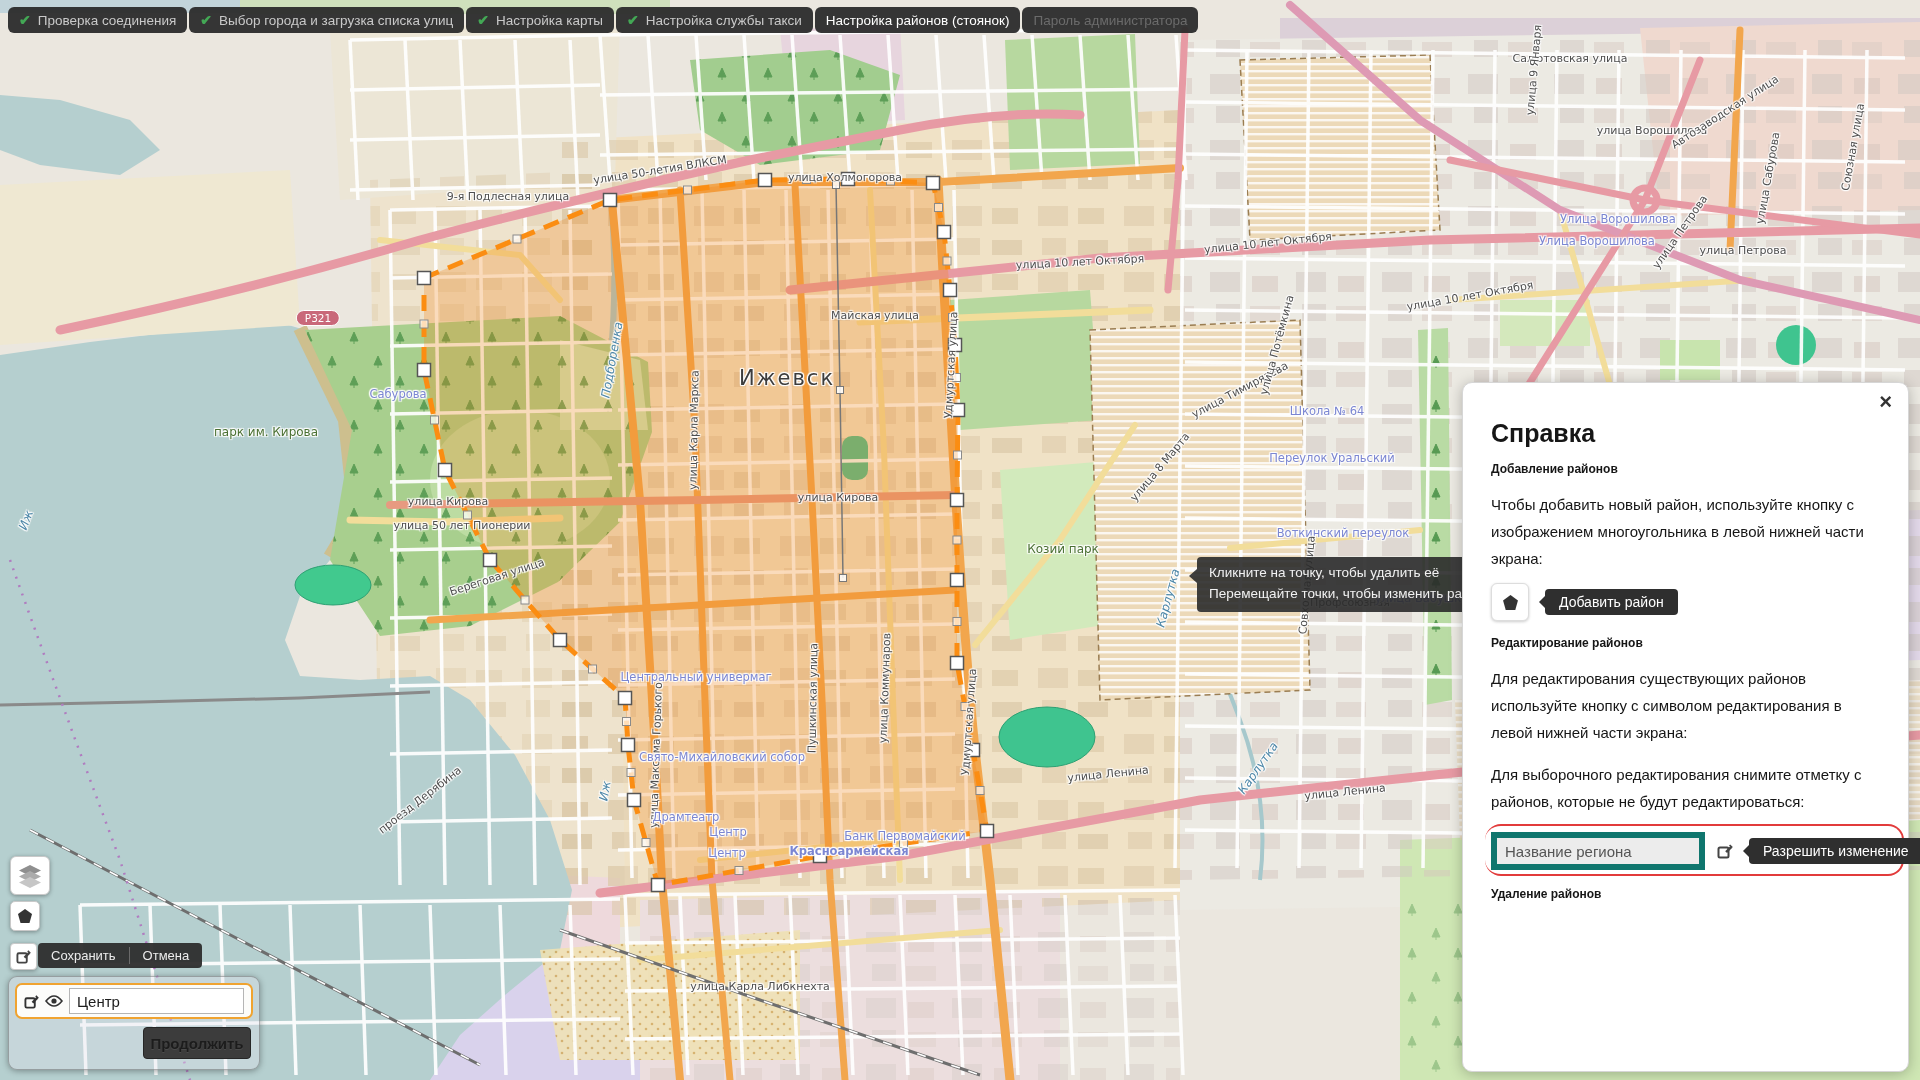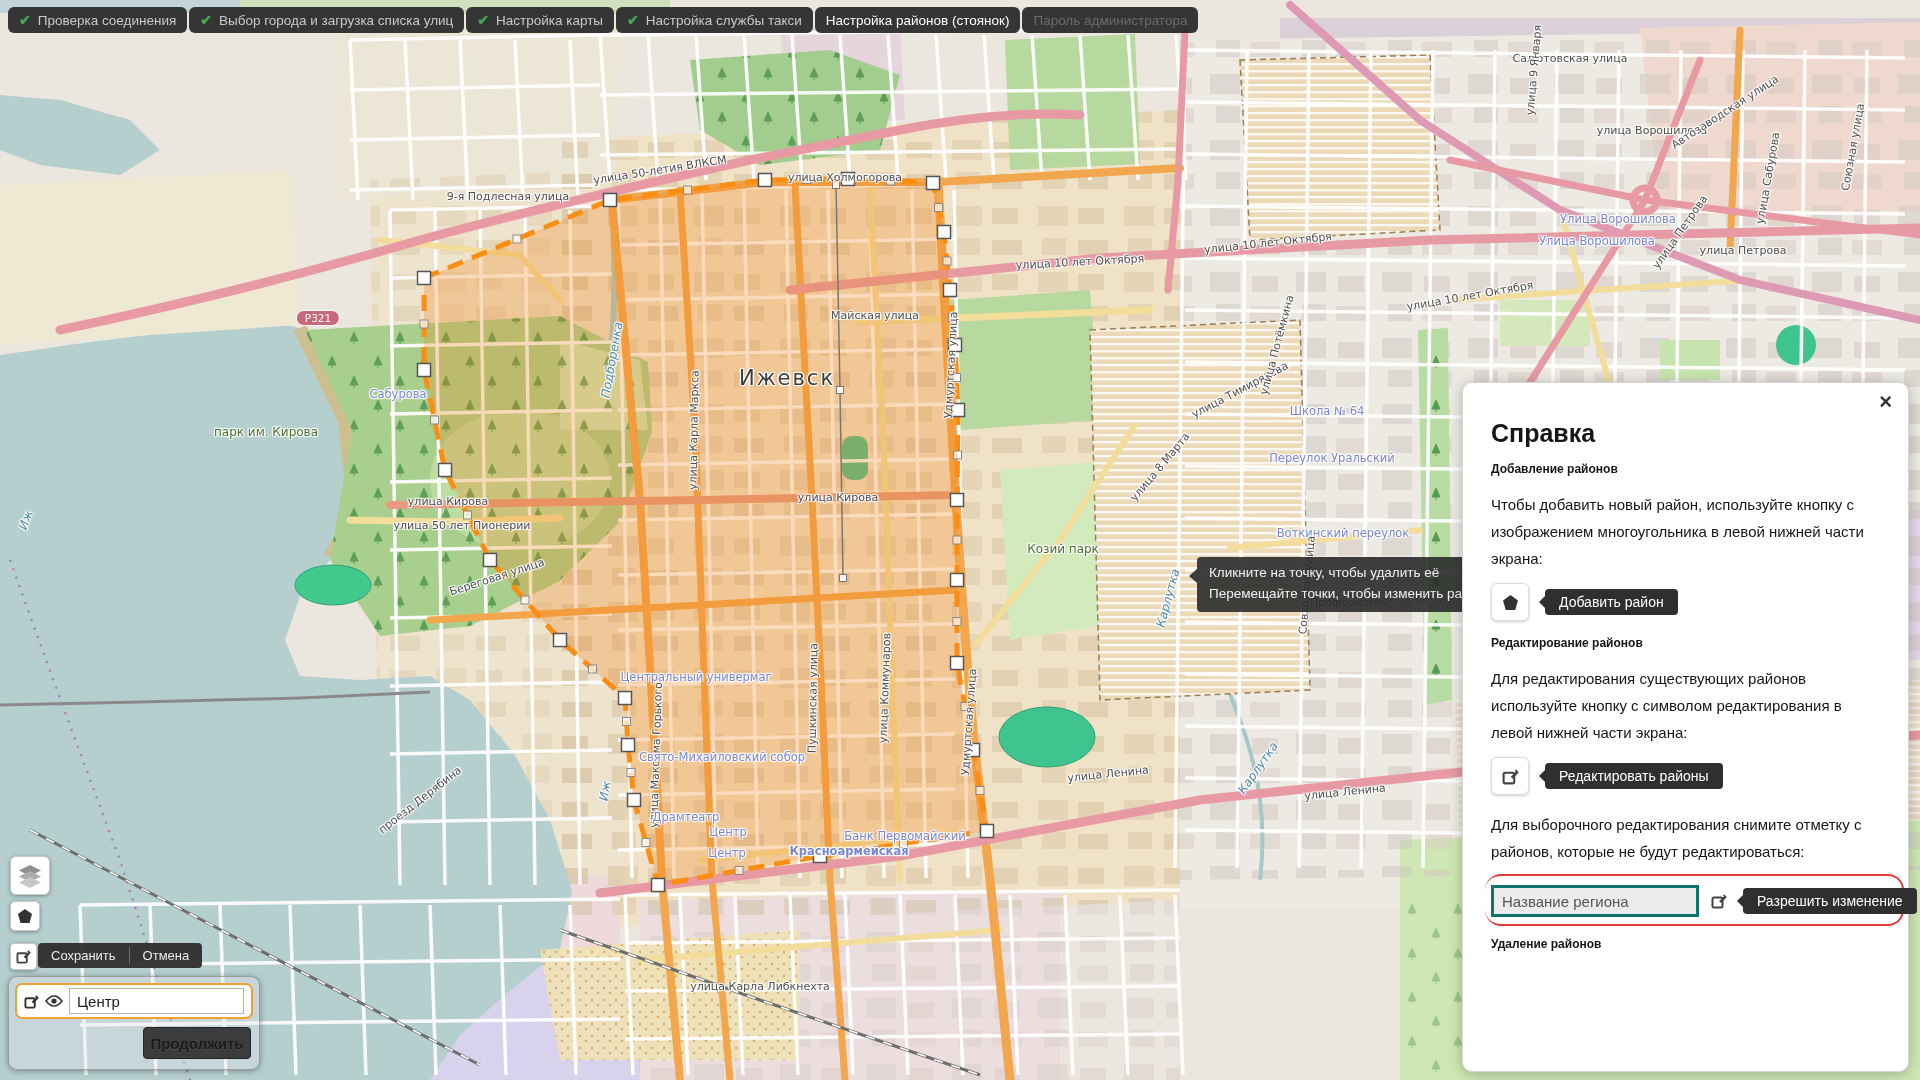--- a/index.html
+++ b/index.html
@@ -65,21 +65,21 @@
   .demo-btn{width:36px;height:36px;background:#fff;border:1px solid #ddd;border-radius:6px;
     box-shadow:0 1px 3px rgba(0,0,0,.2);display:flex;align-items:center;justify-content:center;}
   .chip{position:relative;margin-left:16px;background:#2f2f2f;color:#fff;font-size:14px;
     padding:5px 14px;border-radius:4px;white-space:nowrap;}
   .chip:before{content:"";position:absolute;left:-6px;top:50%;margin-top:-6px;
     border-top:6px solid transparent;border-bottom:6px solid transparent;border-right:6px solid #2f2f2f;}
   .warn-word{color:#c40000;font-weight:bold;text-decoration:underline line-through;
     text-decoration-color:#c40000;}
   .bold-p{font-weight:bold;}
   #allow-row{margin-top:14px;height:44px;}
-  #allow-row input{width:186px;height:26px;background:#ececec;border:3px solid #0f766e;
+  #allow-row input{width:186px;height:26px;background:#ececec;border:6px solid #0f766e;
     font-size:15px;color:#444;padding:0 8px;font-family:"Liberation Sans",sans-serif;}
   #allow-row input::placeholder{color:#555;opacity:1;}
   #allow-row .pen{margin-left:12px;}
   .red-outline{position:absolute;left:-6px;right:-24px;top:-5px;bottom:-3px;
     border:2px solid #e23b3b;border-left:none;border-radius:16px;pointer-events:none;}
   .icon{display:inline-flex;align-items:center;justify-content:center;}
 </style>
 </head>
 <body>
 
@@ -542,30 +542,20 @@
       <span class="demo-btn">
         <svg width="17" height="17" viewBox="0 0 16 16">
             <path d="M8,1 L15,6 12.5,15 3.5,15 1,6 Z" fill="#333"></path>
           </svg>
       </span>
       <span class="chip">Добавить район</span>
     </div>
 
     <h2>Редактирование районов</h2>
     <p>Для редактирования существующих районов используйте кнопку с символом редактирования в левой нижней части экрана:</p>
-    <div class="demo-row">
-      <span class="demo-btn">
-        <svg width="17" height="17" viewBox="0 0 16 16">
-          <rect x="1.5" y="4.5" width="10" height="10" rx="1.5" fill="none" stroke="#444" stroke-width="2"></rect>
-          <path d="M8.2,8.2 L13.2,3.2 15,5 10,10 Z" fill="#444"></path>
-            <path d="M13.2,1.4 L15.8,4 14.6,5.2 12,2.6 Z" fill="#444"></path>
-        </svg>
-      </span>
-      <span class="chip">Редактировать районы</span>
-    </div>
     <p>Для выборочного редактирования снимите отметку с районов, которые не будут редактироваться:</p>
     <div class="demo-row" id="allow-row">
       <div class="red-outline"></div>
       <input type="text" placeholder="Название региона" style="">
       <span class="icon pen">
         <svg width="16" height="16" viewBox="0 0 16 16">
           <rect x="1.5" y="4.5" width="10" height="10" rx="1.5" fill="none" stroke="#444" stroke-width="2"></rect>
           <path d="M8.2,8.2 L13.2,3.2 15,5 10,10 Z" fill="#444"></path>
             <path d="M13.2,1.4 L15.8,4 14.6,5.2 12,2.6 Z" fill="#444"></path>
         </svg>

